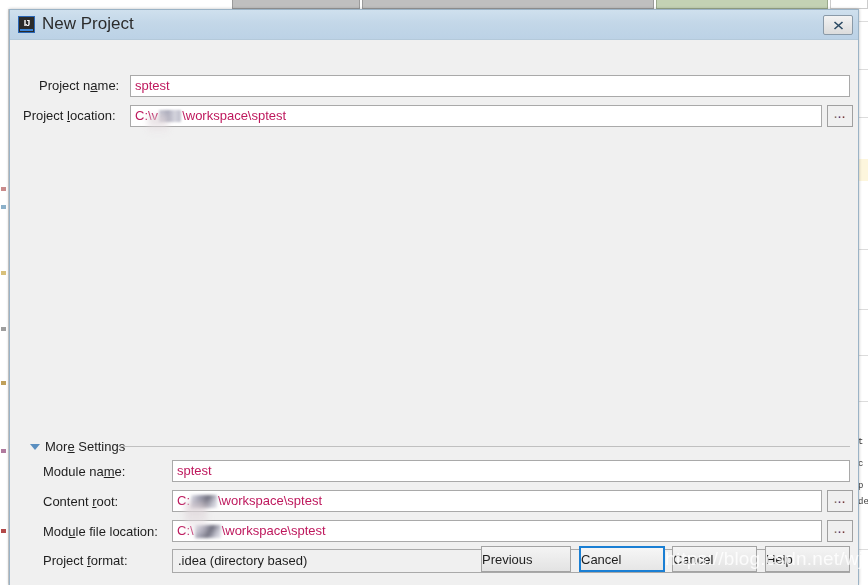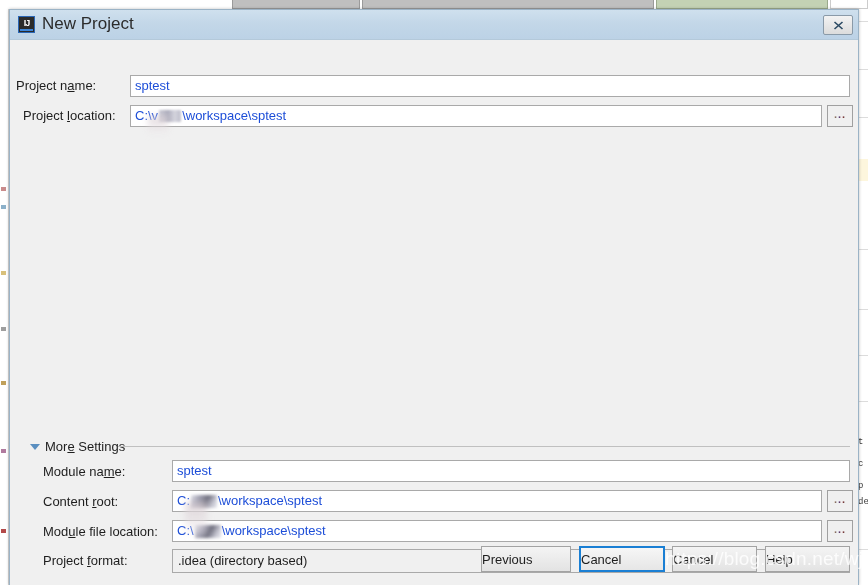--- a/index.html
+++ b/index.html
@@ -140,21 +140,21 @@
     white-space: nowrap;
   }
   .lbl u { text-decoration: underline; }
 
   .tfield {
     position: absolute;
     background: #ffffff;
     border: 1px solid #a9a9a9;
     box-sizing: border-box;
     font-size: 13px;
-    color: #1d4ed8;
+    color: #be185d;
     padding: 0 4px;
     line-height: 20px;
     height: 22px;
     overflow: hidden;
     white-space: nowrap;
   }
   .tfield .blur {
     display: inline-block;
     width: 22px; height: 12px;
     vertical-align: -2px;
@@ -325,21 +325,21 @@
       <div class="title-text">New Project</div>
       <div class="close-btn">
         <svg width="13" height="11" viewBox="0 0 13 11">
           <path d="M2.5 2 L10.5 9 M10.5 2 L2.5 9" stroke="#2b4a63" stroke-width="1.6" fill="none"></path>
         </svg>
       </div>
     </div>
 
     <div class="body">
 
-      <div class="lbl" style="left:6px; top:38px;">
+      <div class="lbl" style="left:29px; top:38px;">
         <span>Project n</span><u>a</u><span>me:</span>
       </div>
       <div class="tfield" style="left:120px; top:35px; width:720px;">
         <span>sptest</span>
       </div>
 
       <div class="lbl" style="left:13px; top:68px;">
         <span>Project </span><u>l</u><span>ocation:</span>
       </div>
       <div class="tfield" style="left:120px; top:65px; width:692px;">

